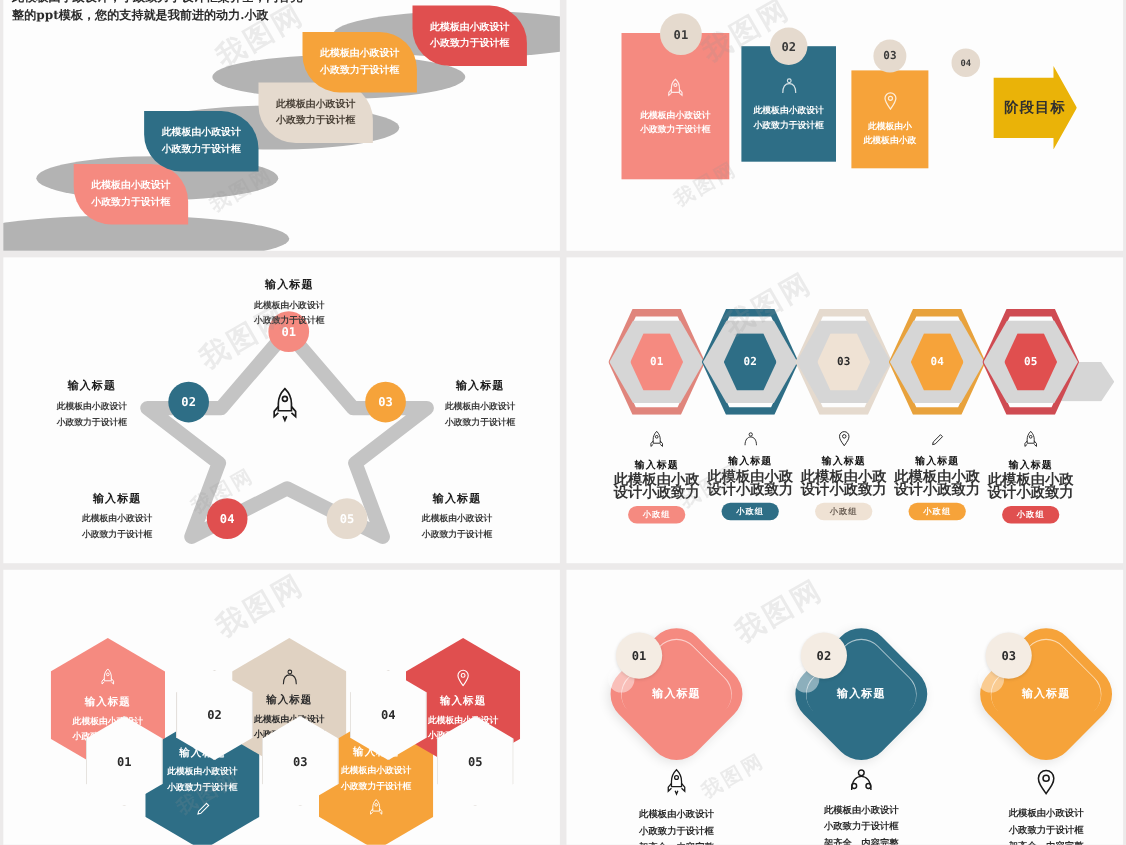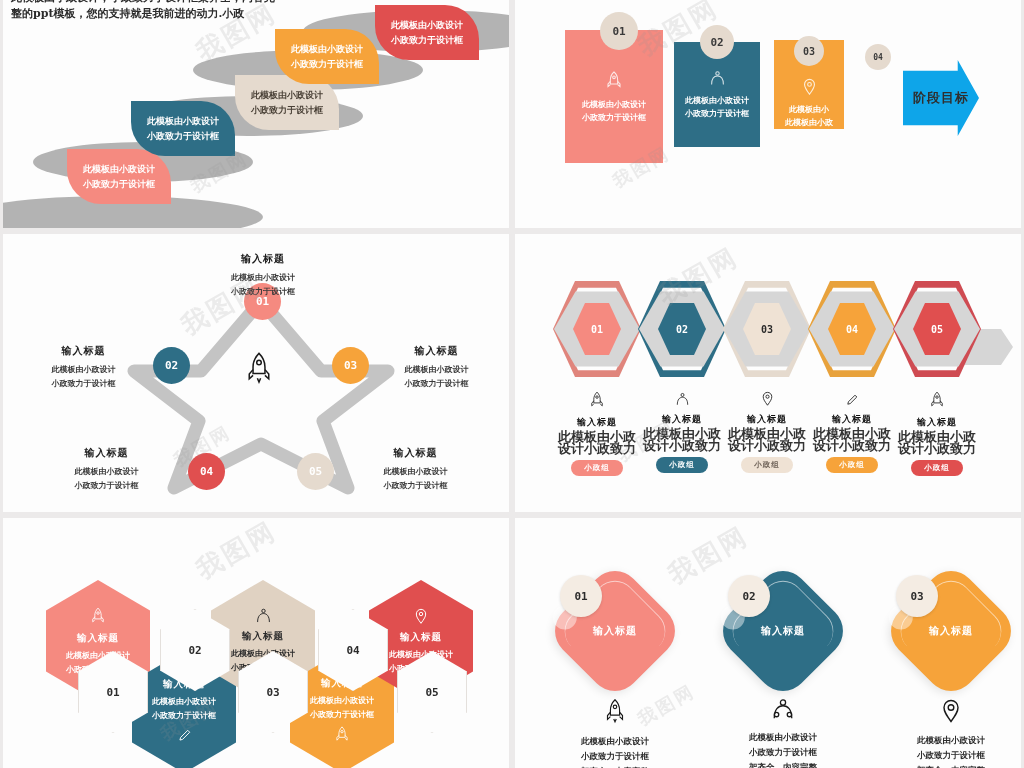--- a/index.html
+++ b/index.html
@@ -73,21 +73,21 @@
   .card .tx{font-size:8px;line-height:13px;}
   .badge{
     position:absolute;
     background:#e5dace;border-radius:50%;
     display:flex;align-items:center;justify-content:center;
     color:#3a3a3a;font-weight:bold;
     font-family:"DejaVu Sans Mono","Liberation Mono",monospace;
   }
   .arrowtag{
     position:absolute;
-    background:#0ea5e9;
+    background:#eab308;
     display:flex;align-items:center;justify-content:center;
     color:#2f2f2f;font-weight:bold;font-size:13px;
     letter-spacing:1px;
     font-family:"DejaVu Serif","Liberation Serif",serif;
     clip-path:polygon(0 14%,72% 14%,72% 0,100% 50%,72% 100%,72% 86%,0 86%);
     border-radius:6px;
   }
 
   
   .dot{
@@ -225,21 +225,21 @@
           <path d="M4 21C4 12 8 8 13 8s9 4 9 13"></path>
         </svg>
       </span>
       <div class="tx">
         <div>此模板由小政设计</div>
         <div>小政致力于设计框</div>
       </div>
     </div>
     <div class="badge" id="b2" style="left:185px;top:25px;width:34px;height:34px;font-size:11px;">02</div>
 
-    <div class="card" id="c3" style="left: 259px; top: 40px; width: 70px; height: 89px; background: rgb(246, 163, 58); justify-content: flex-end;">
+    <div class="card" id="c3" style="left: 259px; top: 64px; width: 70px; height: 89px; background: rgb(246, 163, 58);">
       <span class="ic">
         <svg width="13" height="17" viewBox="0 0 18 24" fill="none" stroke="#ffffff" stroke-width="1.6">
           <path d="M9 23c5-7 7-10 7-14A7 7 0 1 0 2 9c0 4 2 7 7 14z"></path>
           <circle cx="9" cy="9" r="2.6"></circle>
         </svg>
       </span>
       <div class="tx">
         <div>此模板由小</div>
         <div>此模板由小政</div>
       </div>

